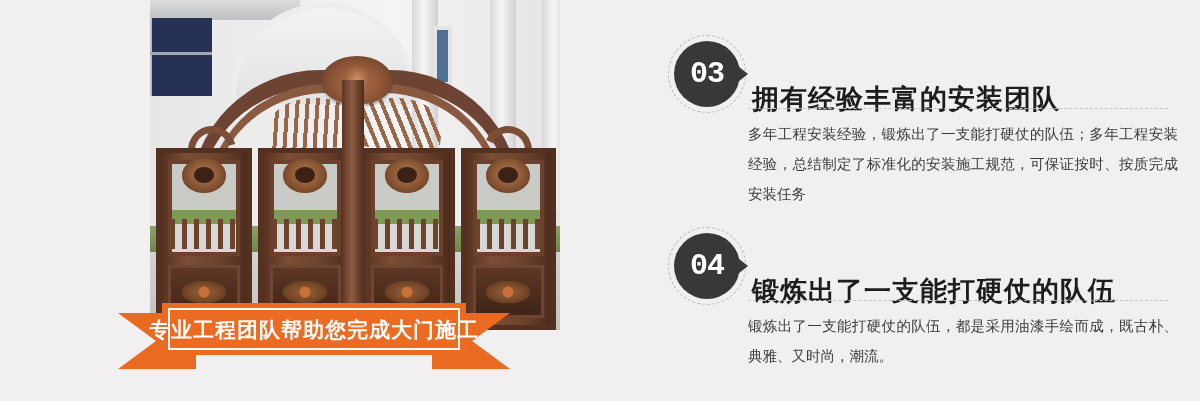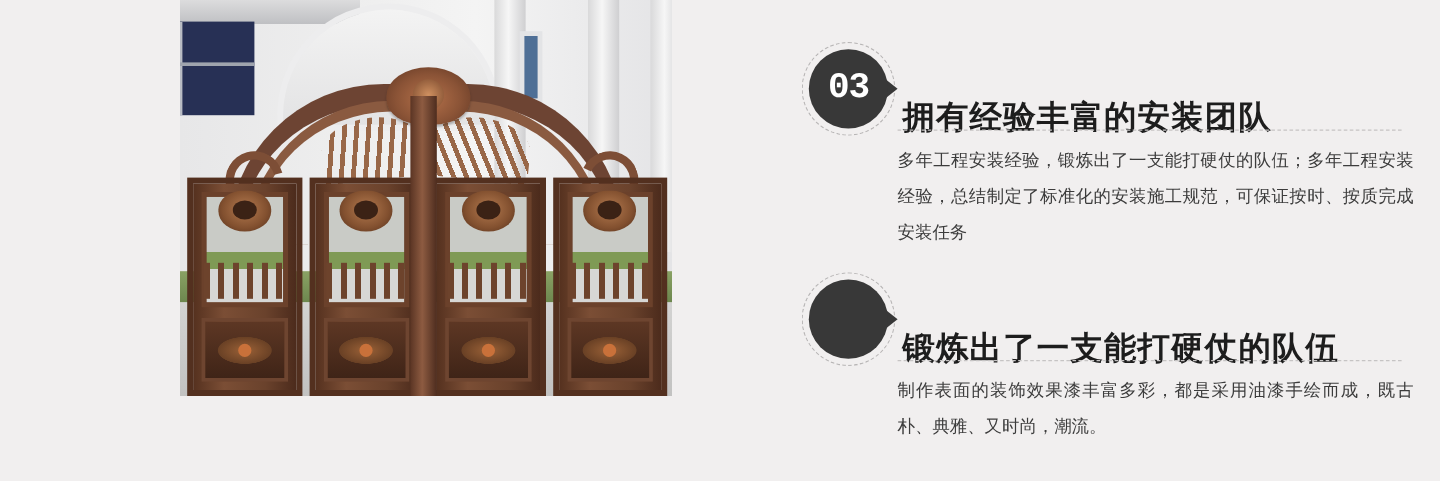--- a/index.html
+++ b/index.html
@@ -428,40 +428,49 @@
             <div class="lower">
               <div class="rosette"></div>
             </div>
           </div>
         </div>
         <div class="center-post"></div>
       </div>
     </div>
   </div>
 
+  <div class="ribbon">
+    <div class="ribbon-tail left"></div>
+    <div class="ribbon-tail right"></div>
+    <div class="ribbon-body">
+      <div class="inner-line"></div>
+      <div class="ribbon-text">专业工程团队帮助您完成大门施工</div>
+    </div>
+  </div>
 
   <div class="features">
 
     <div class="feature f1">
       <div class="badge">
         <div class="badge-dash"></div>
         <div class="badge-point"></div>
         <div class="badge-disc"></div>
         <div class="badge-num">03</div>
       </div>
       <div class="feature-head">拥有经验丰富的安装团队</div>
       <div class="feature-rule"></div>
       <div class="feature-body">多年工程安装经验，锻炼出了一支能打硬仗的队伍；多年工程安装经验，总结制定了标准化的安装施工规范，可保证按时、按质完成安装任务</div>
     </div>
 
     <div class="feature f2">
       <div class="badge">
         <div class="badge-dash"></div>
         <div class="badge-point"></div>
         <div class="badge-disc"></div>
+        <div class="badge-num">04</div>
       </div>
       <div class="feature-head">锻炼出了一支能打硬仗的队伍</div>
       <div class="feature-rule"></div>
-      <div class="feature-body">制作表面的装饰效果漆丰富多彩，都是采用油漆手绘而成，既古朴、典雅、又时尚，潮流。</div>
+      <div class="feature-body">锻炼出了一支能打硬仗的队伍，都是采用油漆手绘而成，既古朴、典雅、又时尚，潮流。</div>
     </div>
 
   </div>
 </div>
 
 </body></html>

